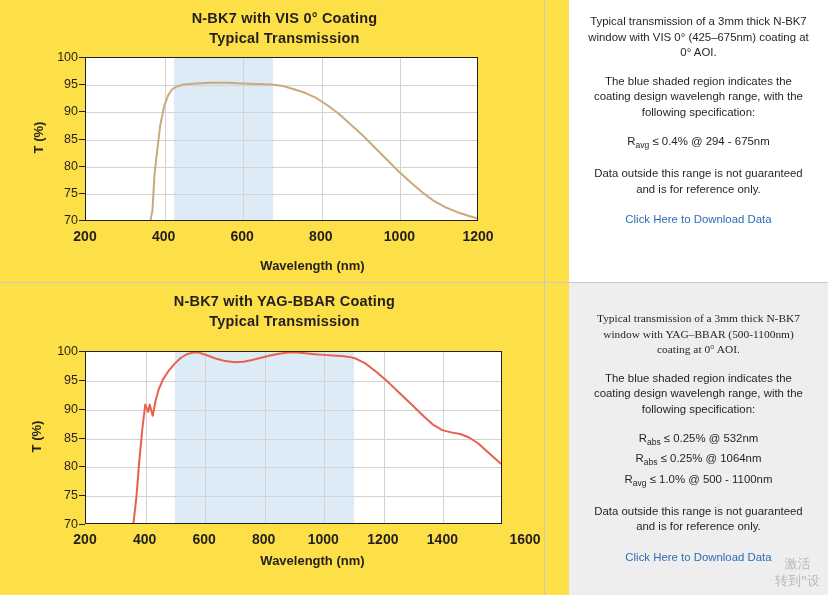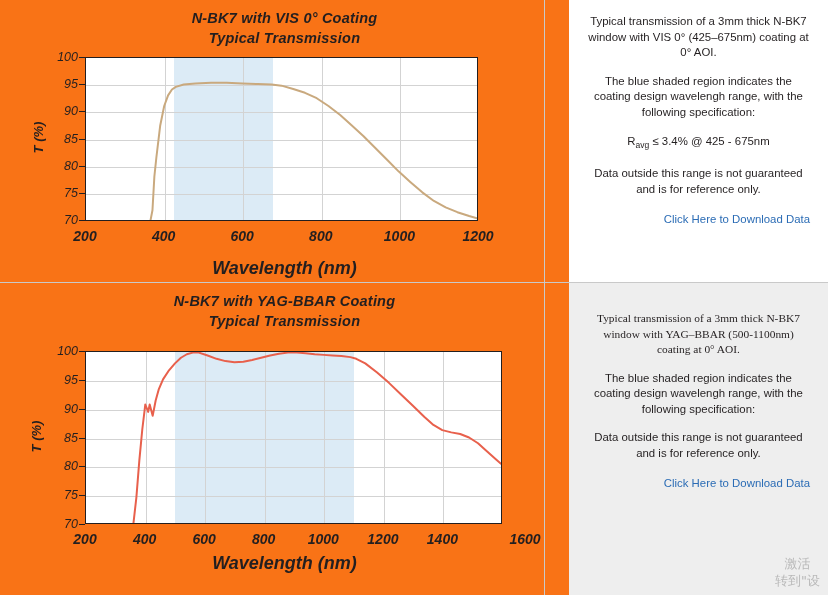--- a/index.html
+++ b/index.html
@@ -20,23 +20,22 @@
   .row-1 { top:0; height:282px; }
   .row-2 { top:283px; height:312px; }
 
   .hrule {
     position:absolute; left:0; top:282px; width:828px; height:1px;
     background:#c9c9c9;
   }
 
   .chart-cell {
     width:630px; height:100%;
-    background:#f97316;
+    background:#fde047;
     position:relative;
-    font-style:italic;
   }
   .text-cell {
     width:283px; height:100%;
     position:relative;
     padding:14px 18px 0 18px;
   }
   .text-cell.light { background:#ffffff; }
   .text-cell.grey { background:#eeeeee; }
   .vrule {
     position:absolute; left:544px; top:0; width:1px; height:100%;
@@ -99,43 +98,44 @@
     position:absolute;
     font-size:13px; font-weight:bold;
     transform-origin:center center;
     transform:rotate(-90deg);
     white-space:nowrap;
   }
   .xlabel {
     position:absolute;
     width:100%;
     text-align:center;
-    font-size:18px;
+    font-size:13px;
     font-weight:bold;
+    margin-left:28px;
   }
 
   .desc {
     font-size:11.4px;
     line-height:15.5px;
     text-align:center;
     color:#231f20;
     margin:0 0 13px 0;
   }
   .spec {
     font-size:11.4px;
     line-height:16px;
     text-align:center;
     color:#231f20;
     margin:0 0 13px 0;
   }
   .spec div { white-space:nowrap; }
   sub { font-size:8.5px; }
   .dl-link {
     display:block;
-    text-align:right;
+    text-align:center;
     font-size:11.4px;
     color:#2b6cb5;
     text-decoration:none;
     margin-top:16px;
   }
 
   .watermark {
     position:absolute;
     right:8px; bottom:6px;
     font-size:13px;
@@ -208,21 +208,21 @@
       <div class="ylabel" style="left:8px; top:130px; width:60px; text-align:center;">T (%)</div>
       <div class="xlabel" style="left:0; top:258px;">Wavelength (nm)</div>
     </div>
 
     <div class="vrule"></div>
 
     <div class="text-cell light">
       <p class="desc" style="">Typical transmission of a 3mm thick N-BK7 window with VIS 0° (425–675nm) coating at 0° AOI.</p>
       <p class="desc">The blue shaded region indicates the coating design wavelengh range, with the following specification:</p>
       <div class="spec">
-        <div><span>R</span><sub>avg</sub><span> ≤ 3.4% @ 425 - 675nm</span></div>
+        <div><span>R</span><sub>avg</sub><span> ≤ 0.4% @ 294 - 675nm</span></div>
       </div>
       <p class="desc">Data outside this range is not guaranteed and is for reference only.</p>
       <a class="dl-link" href="#">Click Here to Download Data</a>
     </div>
   </div>
 
   <div class="hrule"></div>
 
   <div class="row row-2">
 
@@ -282,20 +282,25 @@
 
       <div class="ylabel" style="left:6px; top:146px; width:60px; text-align:center;">T (%)</div>
       <div class="xlabel" style="left:0; top:270px;">Wavelength (nm)</div>
     </div>
 
     <div class="vrule"></div>
 
     <div class="text-cell grey">
       <p class="desc" style="margin-top:14px;font-family:Liberation Serif, serif;">Typical transmission of a 3mm thick N-BK7 window with YAG–BBAR (500-1100nm) coating at 0° AOI.</p>
       <p class="desc">The blue shaded region indicates the coating design wavelengh range, with the following specification:</p>
+      <div class="spec">
+        <div><span>R</span><sub>abs</sub><span> ≤ 0.25% @ 532nm</span></div>
+        <div><span>R</span><sub>abs</sub><span> ≤ 0.25% @ 1064nm</span></div>
+        <div><span>R</span><sub>avg</sub><span> ≤ 1.0% @ 500 - 1100nm</span></div>
+      </div>
       <p class="desc">Data outside this range is not guaranteed and is for reference only.</p>
       <a class="dl-link" href="#">Click Here to Download Data</a>
     </div>
   </div>
 
   <div class="watermark">
     <div>激活</div>
     <div>转到"设</div>
   </div>
 

